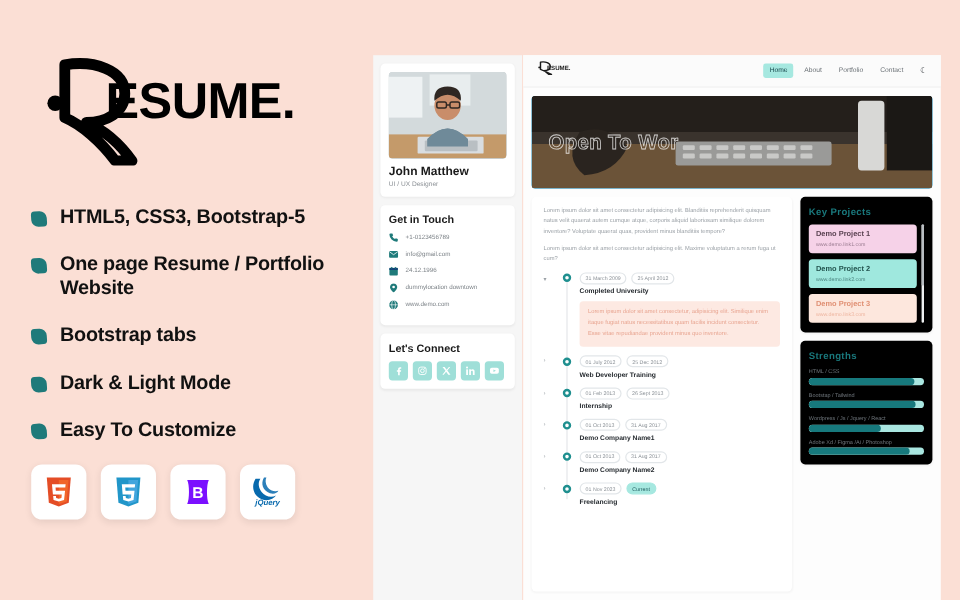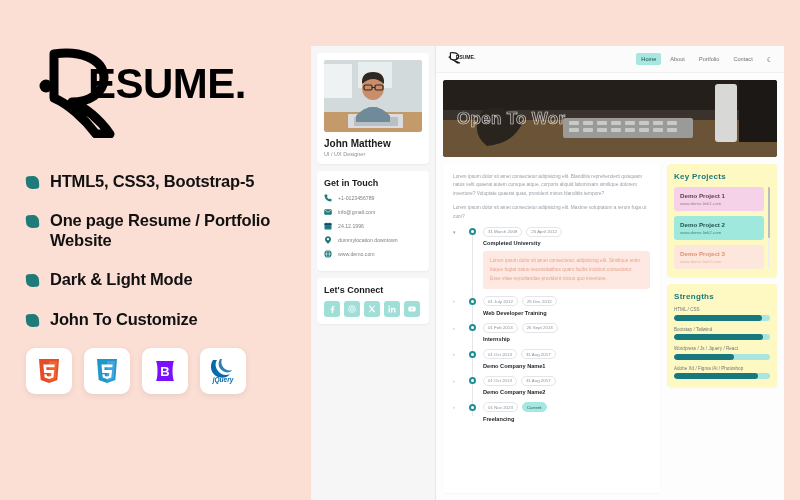--- a/index.html
+++ b/index.html
@@ -181,21 +181,21 @@
     font-size: 5.6px; font-weight: bold; color: #24292e;
     margin-top: 3.5px;
   }
   .tl-body {
     background: #fde9e2; border-radius: 3px;
     padding: 6px 7px; margin-top: 5px;
     font-size: 4.8px; color: #e8a490; line-height: 1.8;
   }
 
   .side-card {
-    background: #fef9c3; border-radius: 4px; padding: 8px 7px;
+    background: #000000; border-radius: 4px; padding: 8px 7px;
     box-shadow: 0 1px 2px rgba(0,0,0,.04);
   }
   .proj-scroll { position: relative; padding-right: 6px; }
   .proj {
     border-radius: 3px; padding: 5px 6px; margin-bottom: 5px;
   }
   .proj-name { font-size: 6.2px; font-weight: bold; }
   .proj-link { font-size: 4.4px; margin-top: 2px; }
   .scrollbar {
     position: absolute; right: 0; top: 0;
@@ -230,25 +230,29 @@
     <div class="feature">
       <span class="bullet"></span>
       <span class="feature-text">HTML5, CSS3, Bootstrap-5</span>
     </div>
     <div class="feature">
       <span class="bullet"></span>
       <span class="feature-text">One page Resume / Portfolio Website</span>
     </div>
     <div class="feature">
       <span class="bullet"></span>
-      <span class="feature-text">Dark &amp; Light Mode</span>
+      <span class="feature-text">Bootstrap tabs</span>
     </div>
     <div class="feature">
       <span class="bullet"></span>
-      <span class="feature-text">John To Customize</span>
+      <span class="feature-text">Dark &amp; Light Mode</span>
+    </div>
+    <div class="feature">
+      <span class="bullet"></span>
+      <span class="feature-text">Easy To Customize</span>
     </div>
   </div>
 
   <div class="tech-row">
     <div class="tech-badge">
       <svg width="24" height="26" viewBox="0 0 24 26">
         <path d="M2 1 L22 1 L20.3 22 L12 25 L3.7 22 Z" fill="#e44d26"></path>
         <path d="M12 3 L12 23.2 L18.7 21 L20.1 3 Z" fill="#f16529"></path>
         <path d="M6.3 6.5 L17.7 6.5 L17.4 9.3 L9.3 9.3 L9.5 12 L17.2 12 L16.4 19.6 L12 20.9 L7.6 19.6 L7.3 16.3 L9.6 16.3 L9.8 18 L12 18.6 L14.2 18 L14.5 15 L7.1 15 Z" fill="#fff"></path>
       </svg>

